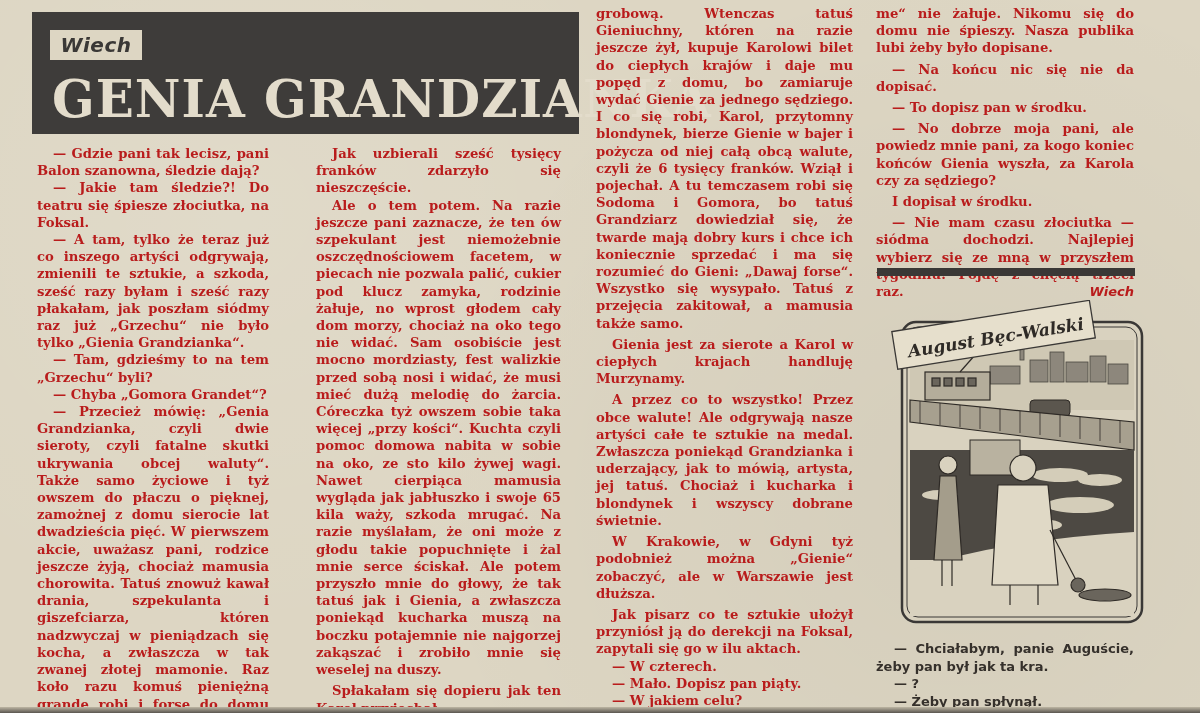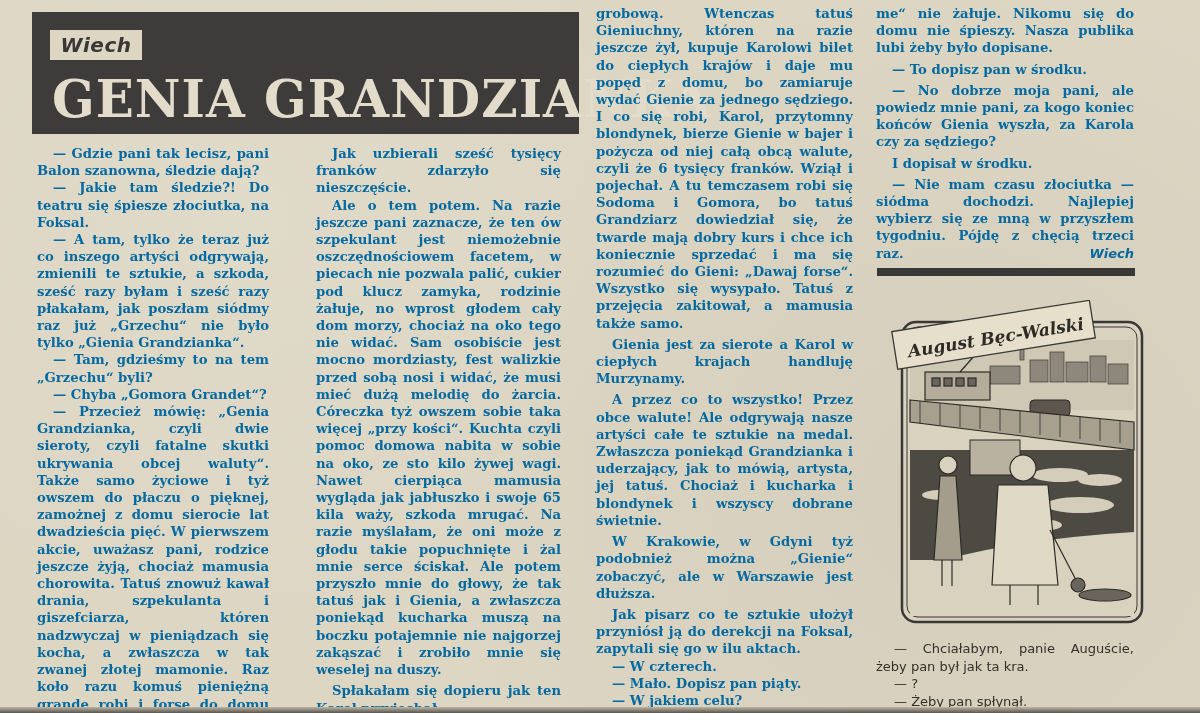--- a/index.html
+++ b/index.html
@@ -29,21 +29,21 @@
   }
   .title {
     position:absolute; left:20px; top:58px; width:520px;
     font-family:"DejaVu Serif", serif; font-weight:bold;
     font-size:50px; color:#e3dccb; line-height:56px;
     letter-spacing:1px; transform:scaleY(1.05); transform-origin:left top;
     white-space:nowrap;
   }
   .col {
     position:absolute; font-size:13.2px; line-height:17.2px;
-    text-align:justify; font-weight:bold; color:#0369a1;
+    text-align:justify; font-weight:bold; color:#b91c1c;
   }
   .col p { margin:0; text-indent:16px; }
   .col p.gap { margin-top:4px; }
   .col p.noind { text-indent:0; }
   #col1 { left:37px; top:145px; width:232px; }
   #col2 { left:316px; top:145px; width:245px; }
   #col3 { left:596px; top:5px; width:257px; }
   #col4 { left:876px; top:5px; width:258px; }
   .sig {
     font-family:"DejaVu Sans", sans-serif; font-style:italic; font-weight:bold;
@@ -52,21 +52,21 @@
   .rule {
     position:absolute; left:877px; top:268px; width:258px; height:8px;
     background:#3a3836;
   }
   .cartoon {
     position:absolute; left:880px; top:300px; width:270px; height:330px;
   }
   .caption {
     position:absolute; left:876px; top:640px; width:258px;
     font-family:"DejaVu Sans", sans-serif; font-size:13px; line-height:17.5px;
-    font-weight:normal; color:#35302b; text-align:justify;
+    font-weight:bold; color:#35302b; text-align:justify;
   }
   .caption p { margin:0; text-indent:18px; }
   .bottom-edge {
     position:absolute; left:0; right:0; bottom:0; height:6px;
     background:linear-gradient(#bdb6a3, #5a5650);
   }
 </style>
 </head>
 <body>
 
@@ -101,20 +101,21 @@
   <p class="gap">W Krakowie, w Gdyni tyż podobnież można „Gienie“ zobaczyć, ale w Warszawie jest dłuższa.</p>
   <p class="gap">Jak pisarz co te sztukie ułożył przyniósł ją do derekcji na Foksal, zapytali się go w ilu aktach.</p>
   <p>— W czterech.</p>
   <p>— Mało. Dopisz pan piąty.</p>
   <p>— W jakiem celu?</p>
 
 </div>
 
 <div class="col" id="col4">
   <p class="noind">me“ nie żałuje. Nikomu się do domu nie śpieszy. Nasza publika lubi żeby było dopisane.</p>
+  <p class="gap">— Na końcu nic się nie da dopisać.</p>
   <p class="gap">— To dopisz pan w środku.</p>
   <p class="gap">— No dobrze moja pani, ale powiedz mnie pani, za kogo koniec końców Gienia wyszła, za Karola czy za sędziego?</p>
   <p class="gap">I dopisał w środku.</p>
   <p class="gap"><span>— Nie mam czasu złociutka — siódma dochodzi. Najlepiej wybierz się ze mną w przyszłem tygodniu. Pójdę z chęcią trzeci raz.</span> <span class="sig">Wiech</span></p>
 </div>
 
 <div class="rule"></div>
 
 <svg class="cartoon" viewBox="0 0 270 330" xmlns="http://www.w3.org/2000/svg">
 

